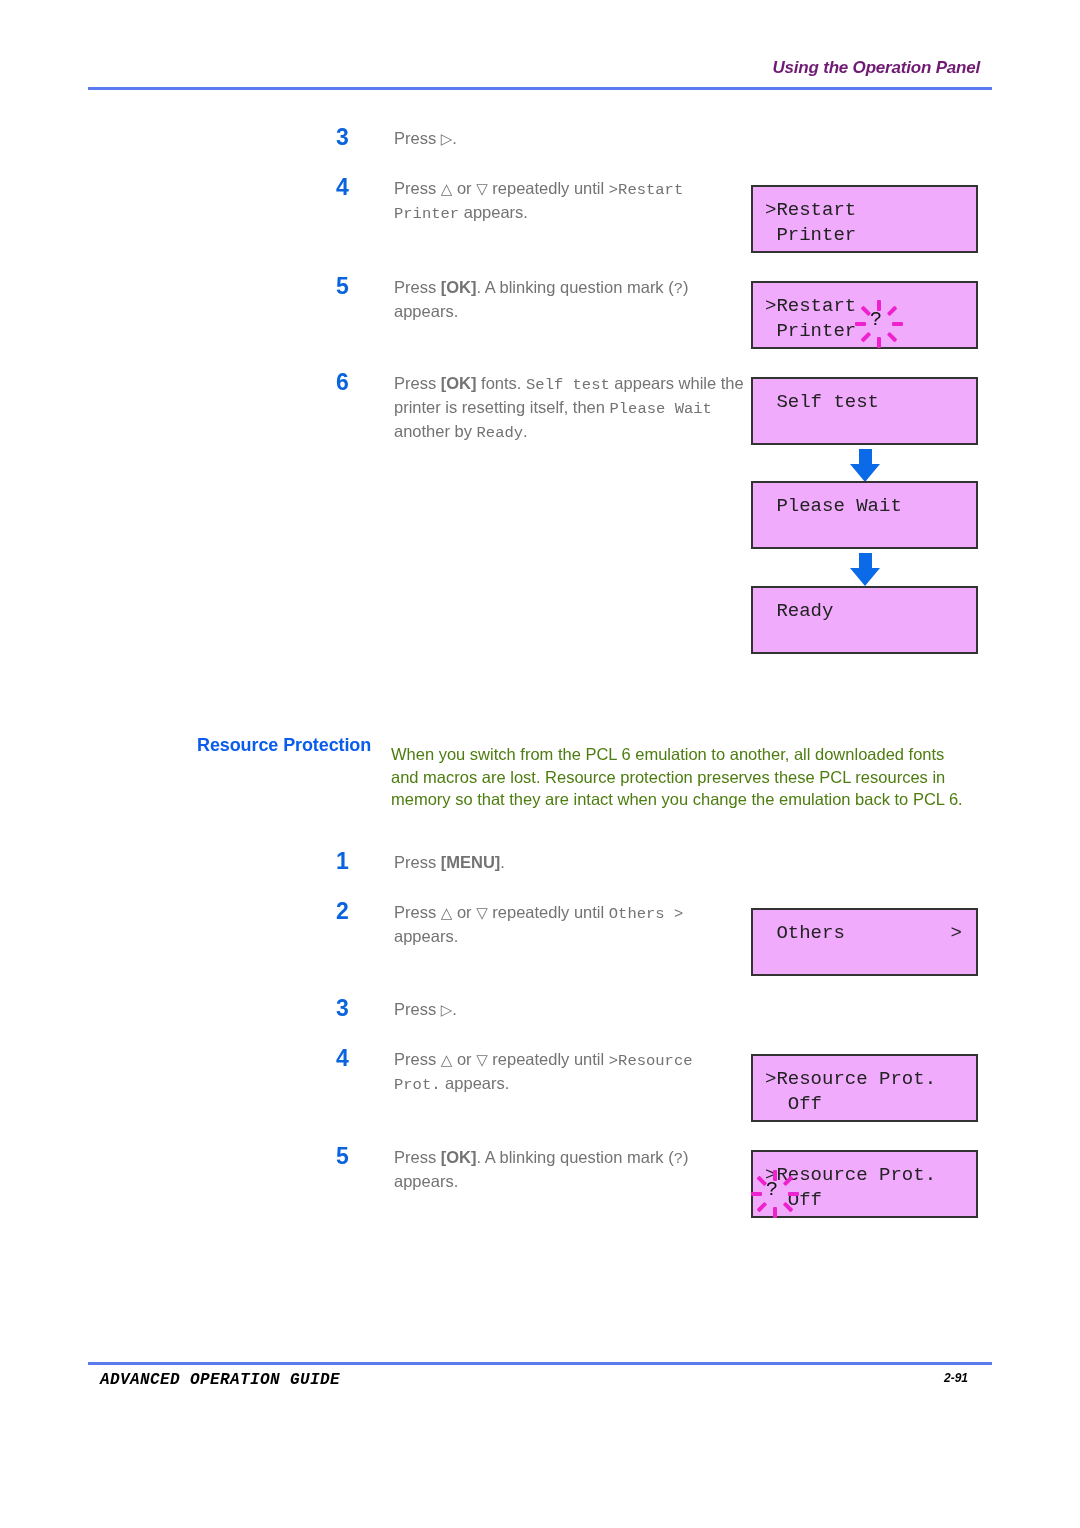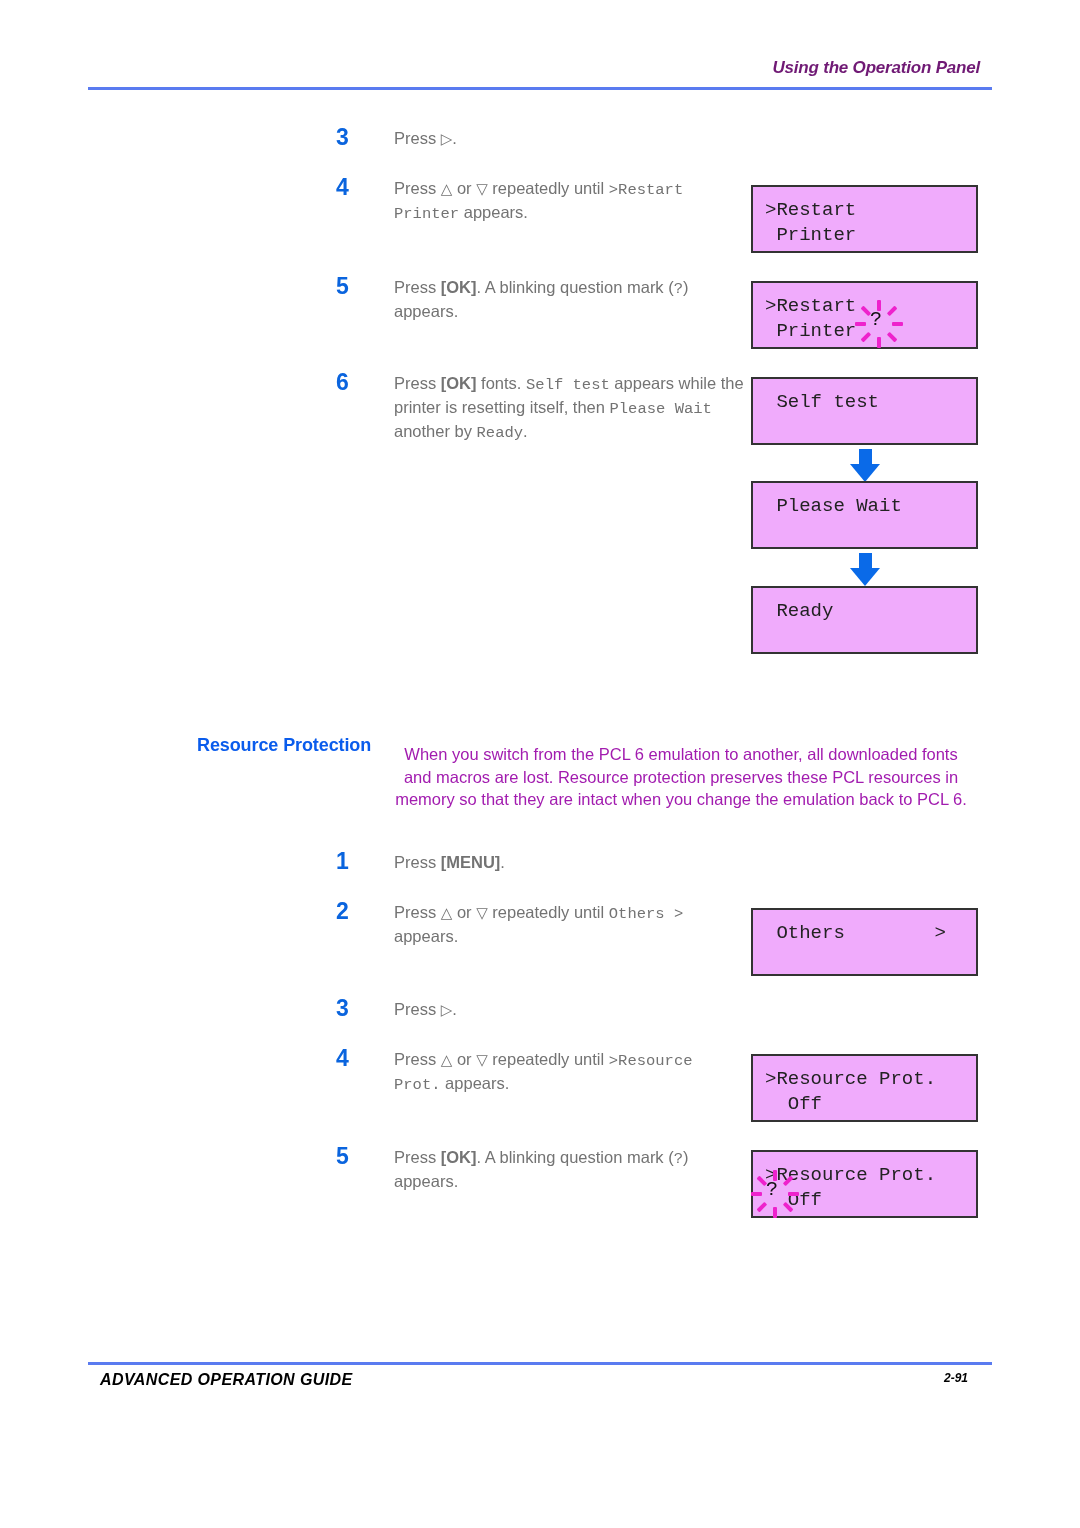--- a/index.html
+++ b/index.html
@@ -55,20 +55,21 @@
   }
   .footer-left {
     position: absolute;
     left: 100px;
     top: 1371px;
     font-style: italic;
     font-weight: bold;
     font-size: 16px;
     letter-spacing: 0.4px;
     white-space: nowrap;
+    font-family: Liberation Mono, monospace;
   }
   .footer-right {
     position: absolute;
     left: 944px;
     top: 1371px;
     font-style: italic;
     font-weight: bold;
     font-size: 12px;
     white-space: nowrap;
   }
@@ -120,22 +121,21 @@
   }
 
   
   .body-par {
     position: absolute;
     left: 391px;
     top: 743px;
     width: 580px;
     font-size: 16.5px;
     line-height: 22.5px;
-    color: #a21caf;
-    text-align: center;
+    color: #4d7c0f;
   }
 
   
   .lcd {
     position: absolute;
     left: 751px;
     width: 227px;
     border: 2px solid #333333;
     box-sizing: border-box;
     background: #f0abfc;
@@ -145,21 +145,21 @@
     font-size: 19px;
     line-height: 25px;
     color: #222;
     white-space: pre;
     padding-left: 12px;
   }
   .lcd .line.first { padding-top: 11px; }
   .lcd .line.spread {
     display: flex;
     justify-content: space-between;
-    padding-right: 30px;
+    padding-right: 14px;
   }
 
   
   .blink {
     position: absolute;
     width: 44px;
     height: 44px;
   }
   .blink .qm {
     position: absolute;

